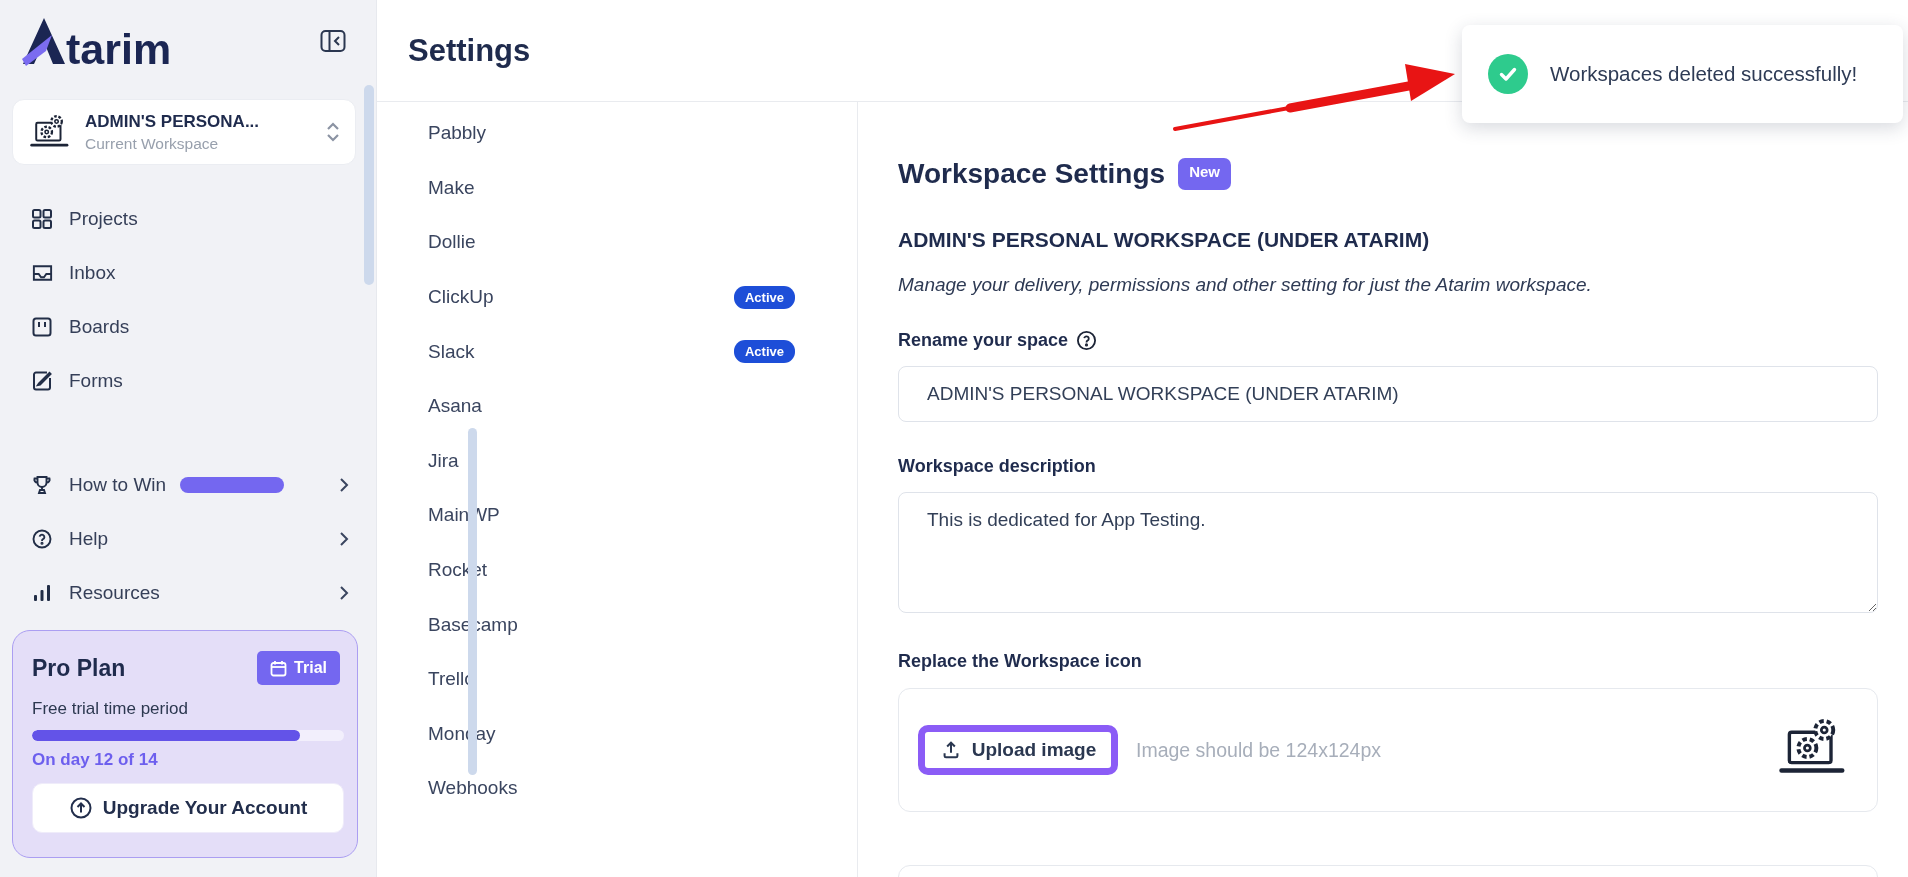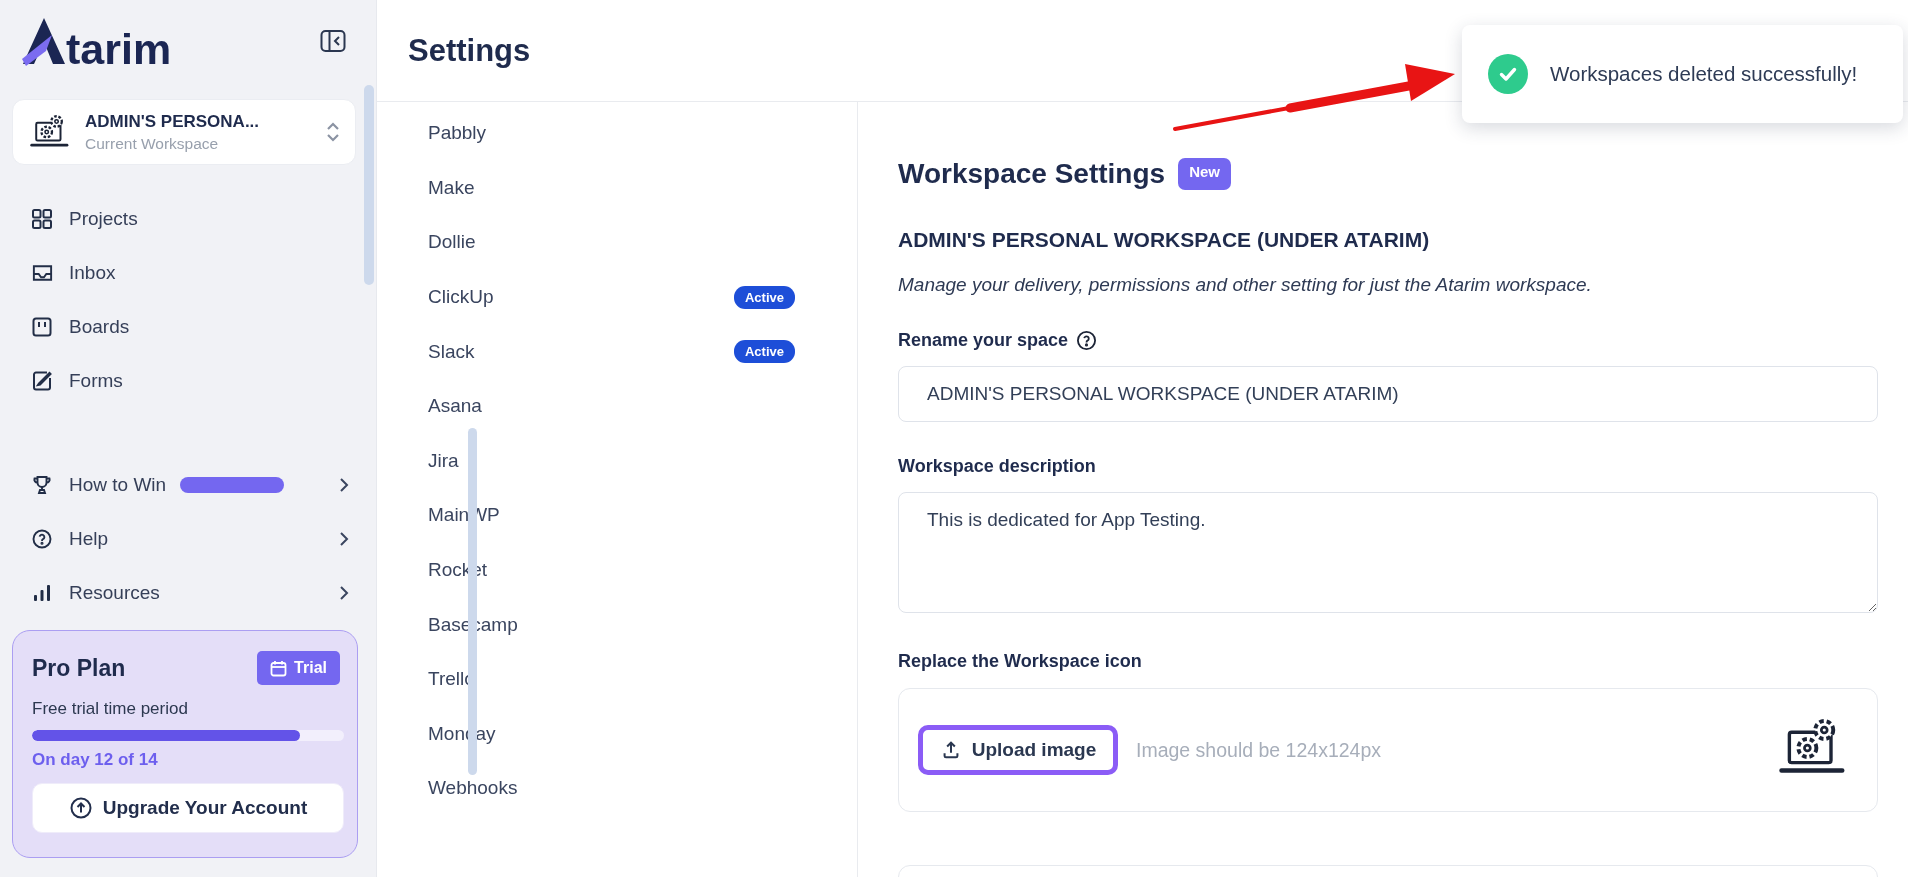--- a/index.html
+++ b/index.html
@@ -87,21 +87,21 @@
     display:flex; align-items:center; gap:8px; }
   .text-input { margin-top:15px; width:980px; height:56px; border:1px solid #dfe3ea;
     border-radius:8px; padding:0 28px; font-size:19px; color:#323f57;
     font-family:"Liberation Sans", sans-serif; background:#fff; }
   .text-area { margin-top:15px; width:980px; height:121px; border:1px solid #dfe3ea;
     border-radius:8px; padding:16px 28px; font-size:19px; color:#323f57;
     font-family:"Liberation Sans", sans-serif; resize:vertical; }
   .upload-card { margin-top:16px; width:980px; height:124px;
     border:1px solid #e6e9ee; border-radius:12px; display:flex;
     align-items:center; padding:0 28px 0 19px; }
-  .upload-btn { width:200px; height:50px; background:#fff; border:5px solid #8b5cf6;
+  .upload-btn { width:200px; height:50px; background:#fff; border:7px solid #8b5cf6;
     border-radius:10px; display:flex; align-items:center; justify-content:center;
     gap:10px; font-size:19px; font-weight:700; color:#2a3750; cursor:pointer; }
   .upload-hint { margin-left:18px; font-size:19.5px; color:#a7aeba; }
   .upload-ill { margin-left:auto; }
   .partial-card { position:absolute; left:40px; top:763px; width:980px; height:40px;
     border:1px solid #e6e9ee; border-radius:12px; background:#fff; }
 
   
   .toast { position:absolute; left:1462px; top:25px; width:441px; height:98px;
     background:#fff; border-radius:8px; box-shadow:0 5px 18px rgba(40,50,80,.18);

